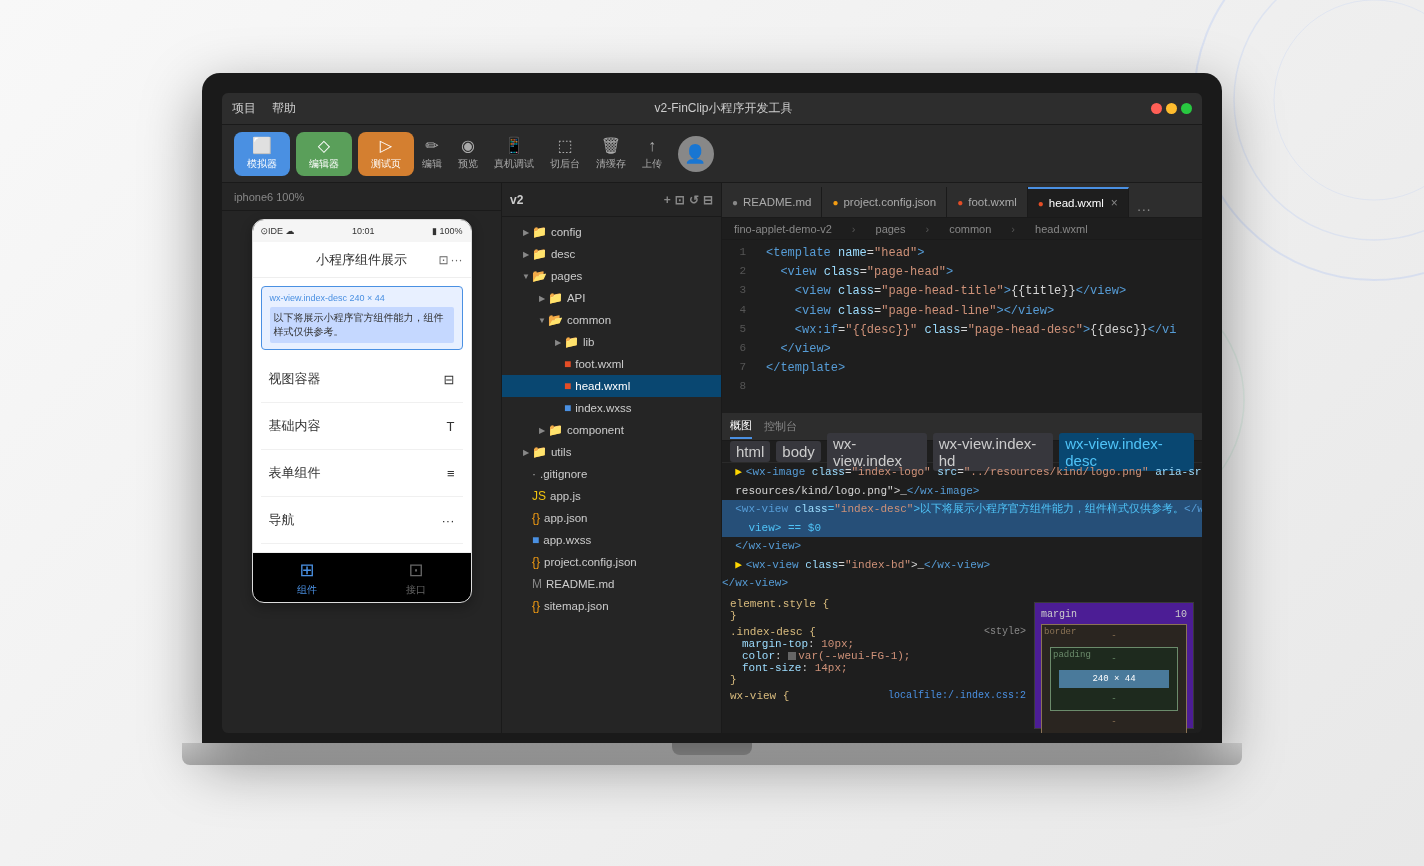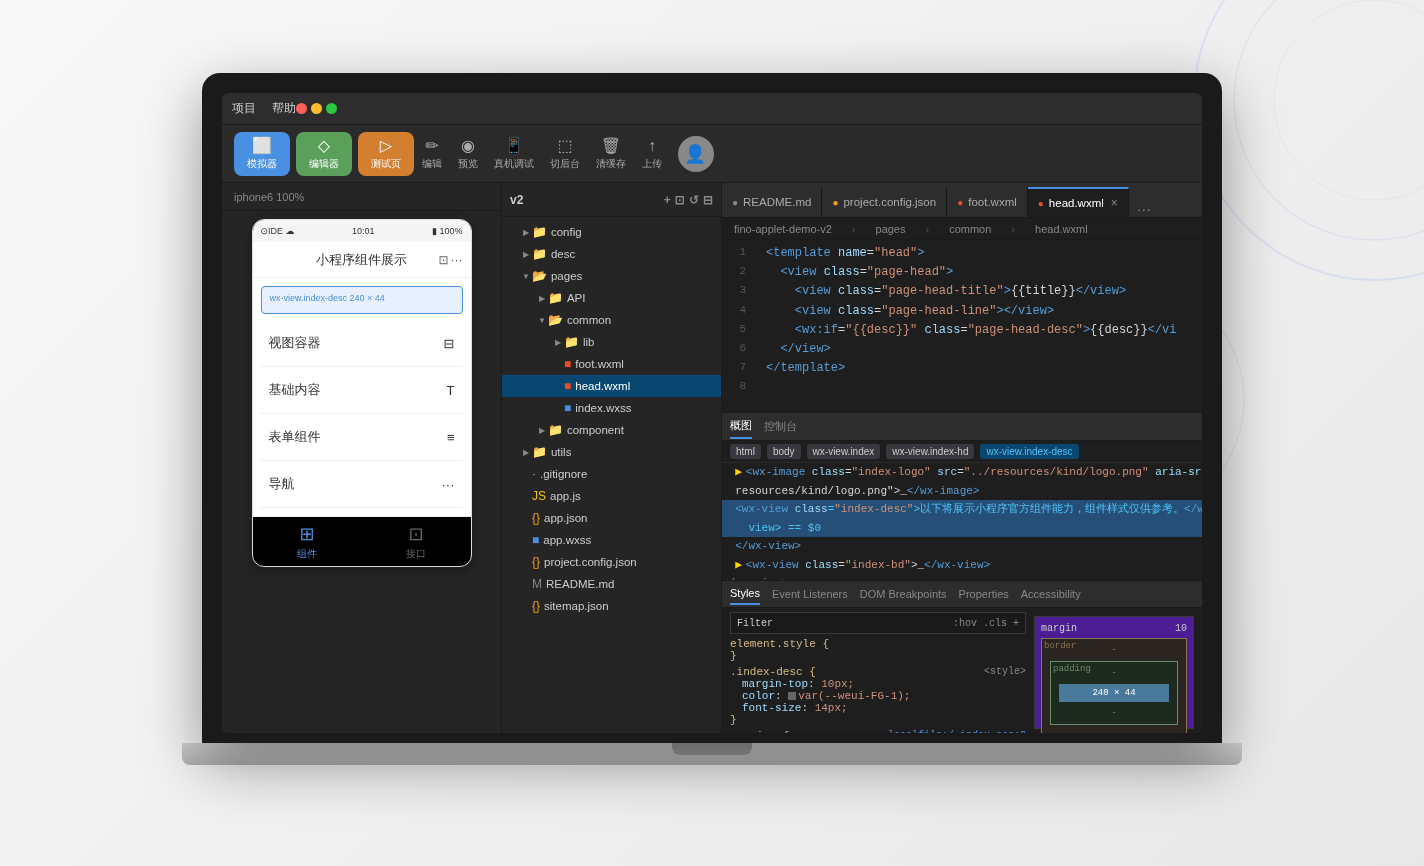--- a/index.html
+++ b/index.html
@@ -561,21 +561,21 @@
       align-items: center;
       padding: 0 8px;
       gap: 6px;
       border-bottom: 1px solid #2a2a2a;
     }
 
     .debug-element-tag {
       background: #37373d;
       padding: 2px 6px;
       border-radius: 3px;
-      font-size: 10px;
+      font-size: 15px;
       color: #ccc;
       cursor: pointer;
     }
 
     .debug-element-tag.active {
       background: #094771;
       color: #4fc3f7;
     }
 
     .debug-code-line {
@@ -761,20 +761,21 @@
 <div class="laptop-wrapper">
 
   <div class="laptop-screen-outer">
     <div class="laptop-screen-inner">
 
       <div class="ide-titlebar">
         <div class="ide-menu">
           <span>项目</span>
           <span>帮助</span>
         </div>
+        <div class="ide-title">v2-FinClip小程序开发工具</div>
         <div class="ide-window-buttons">
           <div class="win-btn" style="background:#ff5f56"></div>
           <div class="win-btn" style="background:#febc2e"></div>
           <div class="win-btn" style="background:#28c840"></div>
         </div>
       </div>
 
       <div class="ide-toolbar">
         <div class="toolbar-group-left">
           <div class="toolbar-btn-main active-blue">
@@ -838,20 +839,23 @@
               <div class="phone-title-bar">
                 <span>小程序组件展示</span>
                 <span class="expand">⊡</span>
                 <span class="dots">···</span>
               </div>
 
               <div class="phone-content">
                 <div class="phone-highlight-box">
                   <div class="phone-highlight-label">
                     <span>wx-view.index-desc  240 × 44</span>
+                  </div>
+                  <div class="phone-highlight-text">
+                    <span>以下将展示小程序官方组件能力，组件样式仅供参考。</span>
                   </div>
                 </div>
                 <div class="phone-menu-item">
                   <span>视图容器</span>
                   <span>⊟</span>
                 </div>
                 <div class="phone-menu-item">
                   <span>基础内容</span>
                   <span>T</span>
                 </div>
@@ -1104,35 +1108,24 @@
               </div>
               <div class="debug-code-line">
                 <span class="debug-code-text">  <span class="arrow-marker">▶</span><span style="color:#569cd6">&lt;wx-view</span> <span style="color:#9cdcfe">class</span>=<span style="color:#ce9178">"index-bd"</span>&gt;_<span style="color:#569cd6">&lt;/wx-view&gt;</span></span>
               </div>
               <div class="debug-code-line">
                 <span class="debug-code-text"><span style="color:#569cd6">&lt;/wx-view&gt;</span></span>
               </div>
 
             </div>
 
-            <div class="styles-panel">
-              <span class="styles-tab active">Styles</span>
-              <span class="styles-tab">Event Listeners</span>
-              <span class="styles-tab">DOM Breakpoints</span>
-              <span class="styles-tab">Properties</span>
-              <span class="styles-tab">Accessibility</span>
-            </div>
 
             <div class="styles-content">
               <div class="styles-left">
 
-                <div class="styles-filter">
-                  <span>Filter</span>
-                  <span style="color:#888">:hov .cls +</span>
-                </div>
 
                 <div class="styles-rule">
                   <div class="styles-rule-header">element.style {</div>
                   <div class="styles-rule-header">}</div>
                 </div>
 
                 <div class="styles-rule">
                   <div style="display:flex; justify-content:space-between;">
                     <div class="styles-rule-header">.index-desc {</div>
                     <div class="styles-source">&lt;style&gt;</div>

